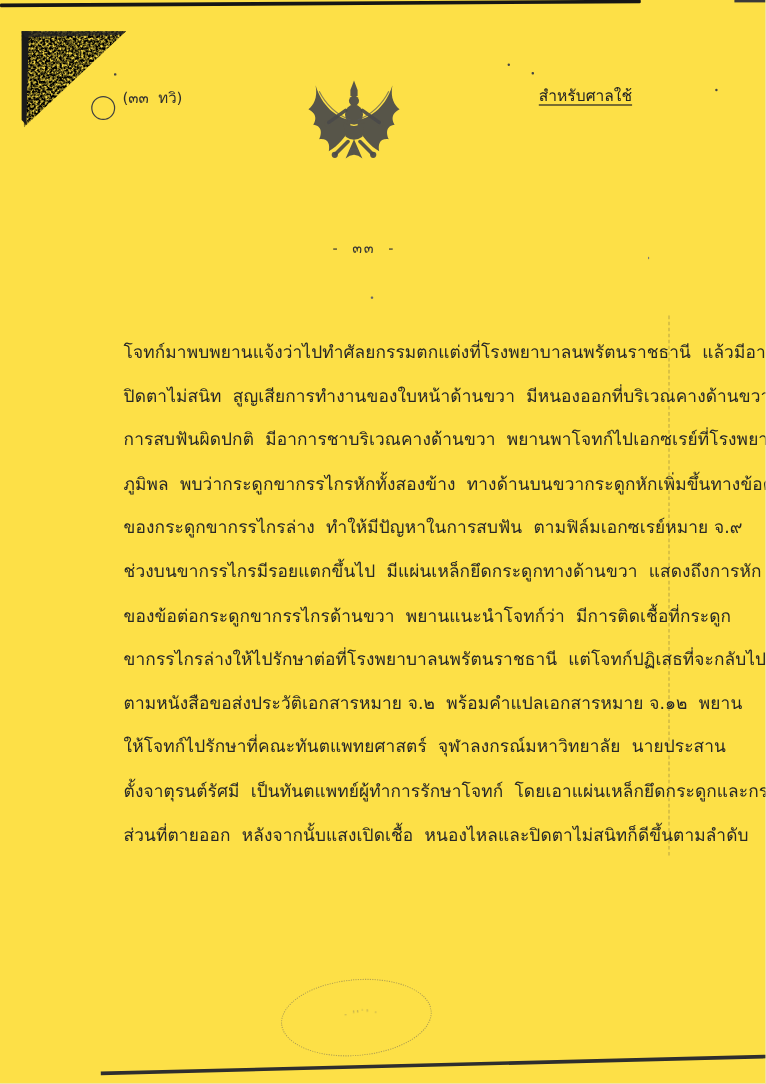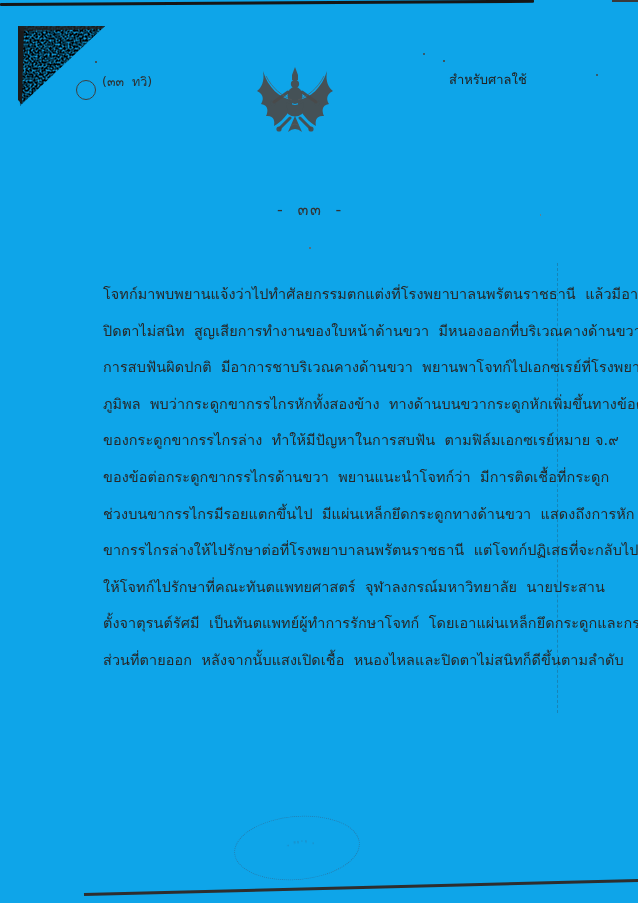--- a/index.html
+++ b/index.html
@@ -1,19 +1,19 @@
 <!DOCTYPE html>
 <html><head>
 <meta charset="utf-8">
 <style>
   html,body{margin:0;padding:0;background:#e8e8e8;}
   .page{
     position:relative;
     width:638px;height:903px;
-    background:#0ea5e9;
+    background:#fde047;
     overflow:hidden;
     font-family:"DejaVu Sans", sans-serif;
     color:#262626;
   }
   
   .top-edge{
     position:absolute;left:0;top:3px;width:534px;height:3px;
     background:#161616;transform:rotate(-0.35deg);transform-origin:left center;
     border-radius:1px;
   }
@@ -27,27 +27,27 @@
     position:absolute;left:76px;top:80px;width:18px;height:18px;
     border:1.6px solid #3f3f3f;border-radius:50%;
   }
   .corner-label{
     position:absolute;left:102px;top:72px;
     font-size:12.5px;color:#2e2e2e;white-space:pre;
   }
   .header-right{
     position:absolute;left:449px;top:69px;
     font-size:13px;color:#222;
-    text-underline-offset:3px;
+    text-decoration:underline;text-underline-offset:3px;
     white-space:pre;
   }
   .emblem{position:absolute;left:252px;top:66px;width:86px;height:96px;}
   .page-number{
     position:absolute;left:277px;top:197px;
-    font-size:16px;letter-spacing:1.5px;color:#333;white-space:pre;
+    font-size:12px;letter-spacing:1.5px;color:#333;white-space:pre;
   }
   .body-text{
     position:absolute;left:103px;top:276px;width:470px;
   }
   .bodyline{
     height:36.6px;line-height:36.6px;
     font-size:14.4px;color:#272727;
     white-space:pre;overflow:visible;
     letter-spacing:0.1px;
   }
@@ -154,23 +154,24 @@
   </div>
 
   <div class="page-number">-  ๓๓  -</div>
 
   <div class="body-text">
     <div class="bodyline">โจทก์มาพบพยานแจ้งว่าไปทำศัลยกรรมตกแต่งที่โรงพยาบาลนพรัตนราชธานี  แล้วมีอาการ</div>
     <div class="bodyline">ปิดตาไม่สนิท  สูญเสียการทำงานของใบหน้าด้านขวา  มีหนองออกที่บริเวณคางด้านขวา</div>
     <div class="bodyline">การสบฟันผิดปกติ  มีอาการชาบริเวณคางด้านขวา  พยานพาโจทก์ไปเอกซเรย์ที่โรงพยาบาล</div>
     <div class="bodyline">ภูมิพล  พบว่ากระดูกขากรรไกรหักทั้งสองข้าง  ทางด้านบนขวากระดูกหักเพิ่มขึ้นทางข้อต่อ</div>
     <div class="bodyline">ของกระดูกขากรรไกรล่าง  ทำให้มีปัญหาในการสบฟัน  ตามฟิล์มเอกซเรย์หมาย จ.๙</div>
+    <div class="bodyline">ช่วงบนขากรรไกรมีรอยแตกขึ้นไป  มีแผ่นเหล็กยึดกระดูกทางด้านขวา  แสดงถึงการหัก</div>
     <div class="bodyline">ของข้อต่อกระดูกขากรรไกรด้านขวา  พยานแนะนำโจทก์ว่า  มีการติดเชื้อที่กระดูก</div>
-    <div class="bodyline">ช่วงบนขากรรไกรมีรอยแตกขึ้นไป  มีแผ่นเหล็กยึดกระดูกทางด้านขวา  แสดงถึงการหัก</div>
     <div class="bodyline">ขากรรไกรล่างให้ไปรักษาต่อที่โรงพยาบาลนพรัตนราชธานี  แต่โจทก์ปฏิเสธที่จะกลับไป</div>
+    <div class="bodyline">ตามหนังสือขอส่งประวัติเอกสารหมาย จ.๒  พร้อมคำแปลเอกสารหมาย จ.๑๒  พยาน</div>
     <div class="bodyline">ให้โจทก์ไปรักษาที่คณะทันตแพทยศาสตร์  จุฬาลงกรณ์มหาวิทยาลัย  นายประสาน</div>
     <div class="bodyline">ตั้งจาตุรนต์รัศมี  เป็นทันตแพทย์ผู้ทำการรักษาโจทก์  โดยเอาแผ่นเหล็กยึดกระดูกและกระดูก</div>
     <div class="bodyline">ส่วนที่ตายออก  หลังจากนั้บแสงเปิดเชื้อ  หนองไหลและปิดตาไม่สนิทก็ดีขึ้นตามลำดับ</div>
   </div>
 
   <div class="margin-artifact"></div>
 
   <div class="seal">
     <div class="seal-inner">· ''˙' ·</div>
   </div>

